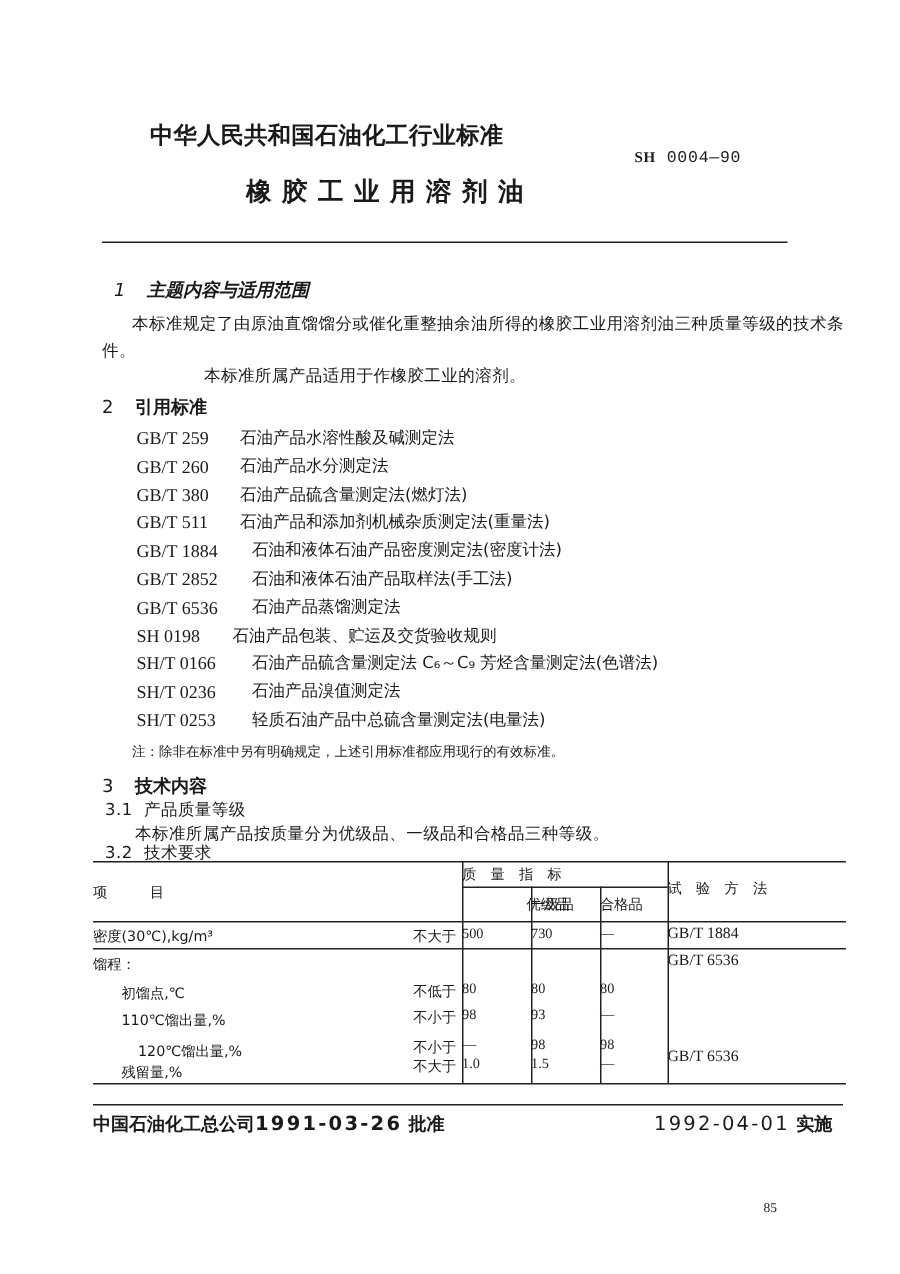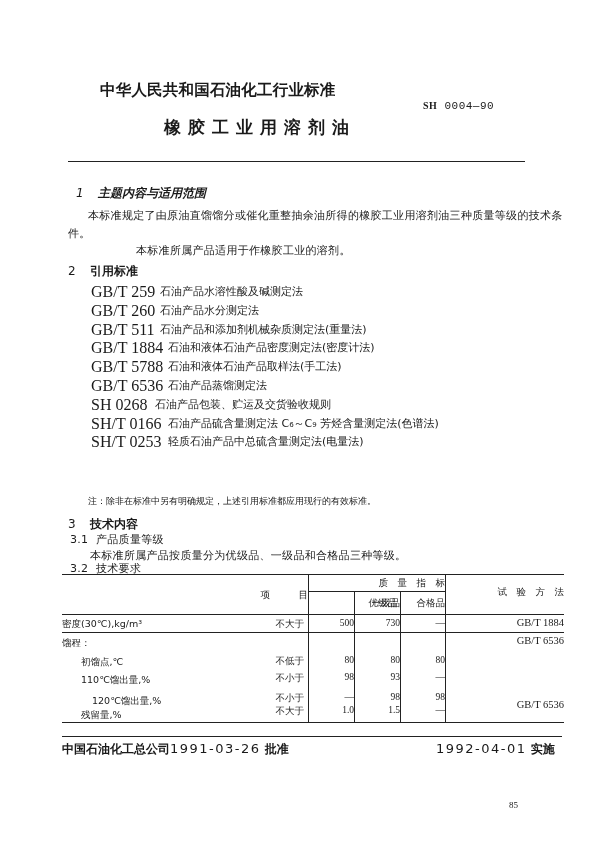--- a/index.html
+++ b/index.html
@@ -14,38 +14,38 @@
   .code b { font-family: "Liberation Serif", serif; font-size: 10px; }
   .title { left: 164px; top: 116px; font-size: 17px; font-weight: bold; letter-spacing: 7px; }
   .rule-top { left: 68px; top: 161px; width: 457px; height: 0; border-top: 1.5px solid #222; }
 
   .h1 { font-size: 12px; font-weight: bold; }
   .h1 .num { font-weight: normal; display: inline-block; width: 22px; }
   .para { font-size: 11px; letter-spacing: 0.3px; }
 
   .refs { left: 91px; top: 283px; font-size: 11px; }
   .ref { height: 18.8px; line-height: 18px; display: flex; }
-  .ref .std { font-family: "Liberation Serif", serif; font-size: 16px; display: inline-block; }
+  .ref .std { font-family: "Liberation Serif", serif; font-size: 12px; display: inline-block; }
   .ref .name { display: inline-block; }
 
   .note { left: 88px; top: 495px; font-size: 9px; }
 
   
   .tbl { left: 62px; top: 574px; width: 502px; }
   .tbl .topline { position: absolute; left: 0; top: 0; width: 502px; border-top: 1.5px solid #222; }
   .tbl .botline { position: absolute; left: 0; top: 148px; width: 502px; border-top: 1.5px solid #222; }
   .vline { position: absolute; border-left: 1px solid #222; }
   .hline { position: absolute; border-top: 1px solid #222; }
-  .cell { position: absolute; font-size: 9.5px; text-align: right; }
+  .cell { position: absolute; font-size: 9.5px; text-align: left; }
   .cell.l { text-align: left; }
   .serif { font-family: "Liberation Serif", serif; }
 
   .rule-bottom { left: 62px; top: 736px; width: 500px; border-top: 1.5px solid #222; }
   .approve { left: 62px; top: 741px; font-size: 12px; font-weight: bold; }
-  .approve .d { font-weight: normal; letter-spacing: 1.5px; font-size: 13px; }
+  .approve .d { font-weight: bold; letter-spacing: 1.5px; font-size: 13px; }
   .impl { left: 436px; top: 741px; font-size: 12px; font-weight: bold; }
   .impl .d { font-weight: normal; letter-spacing: 1.5px; font-size: 13px; }
   .pageno { left: 509px; top: 800px; font-size: 9px; font-family: "Liberation Serif", serif; }
 </style>
 </head>
 <body>
 
 <div class="abs issuer">中华人民共和国石油化工行业标准</div>
 <div class="abs code"><b>SH</b> <span>0004—90</span></div>
 <div class="abs title">橡胶工业用溶剂油</div>
@@ -61,42 +61,50 @@
 <div class="abs refs">
   <div class="ref">
       <span class="std" style="width:69px">GB/T 259</span>
       <span class="name">石油产品水溶性酸及碱测定法</span>
     </div>
   <div class="ref">
       <span class="std" style="width:69px">GB/T 260</span>
       <span class="name">石油产品水分测定法</span>
     </div>
   <div class="ref">
+      <span class="std" style="width:69px">GB/T 380</span>
+      <span class="name">石油产品硫含量测定法(燃灯法)</span>
+    </div>
+  <div class="ref">
       <span class="std" style="width:69px">GB/T 511</span>
       <span class="name">石油产品和添加剂机械杂质测定法(重量法)</span>
     </div>
   <div class="ref">
       <span class="std" style="width:77px">GB/T 1884</span>
       <span class="name">石油和液体石油产品密度测定法(密度计法)</span>
     </div>
   <div class="ref">
-      <span class="std" style="width:77px">GB/T 5788</span>
+      <span class="std" style="width:77px">GB/T 2852</span>
       <span class="name">石油和液体石油产品取样法(手工法)</span>
     </div>
   <div class="ref">
       <span class="std" style="width:77px">GB/T 6536</span>
       <span class="name">石油产品蒸馏测定法</span>
     </div>
   <div class="ref">
-      <span class="std" style="width:64px">SH 0268</span>
+      <span class="std" style="width:64px">SH 0198</span>
       <span class="name">石油产品包装、贮运及交货验收规则</span>
     </div>
   <div class="ref">
       <span class="std" style="width:77px">SH/T 0166</span>
       <span class="name">石油产品硫含量测定法 C₆～C₉ 芳烃含量测定法(色谱法)</span>
+    </div>
+  <div class="ref">
+      <span class="std" style="width:77px">SH/T 0236</span>
+      <span class="name">石油产品溴值测定法</span>
     </div>
   <div class="ref">
       <span class="std" style="width:77px">SH/T 0253</span>
       <span class="name">轻质石油产品中总硫含量测定法(电量法)</span>
     </div>
 </div>
 <div class="abs note">注：除非在标准中另有明确规定，上述引用标准都应用现行的有效标准。</div>
 
 <div class="abs h1" style="left:68px; top:516px;"><span class="num">3</span><span>技术内容</span></div>
 <div class="abs para" style="left:70px; top:532px;"><span style="display:inline-block;width:26px">3.1</span><span>产品质量等级</span></div>

